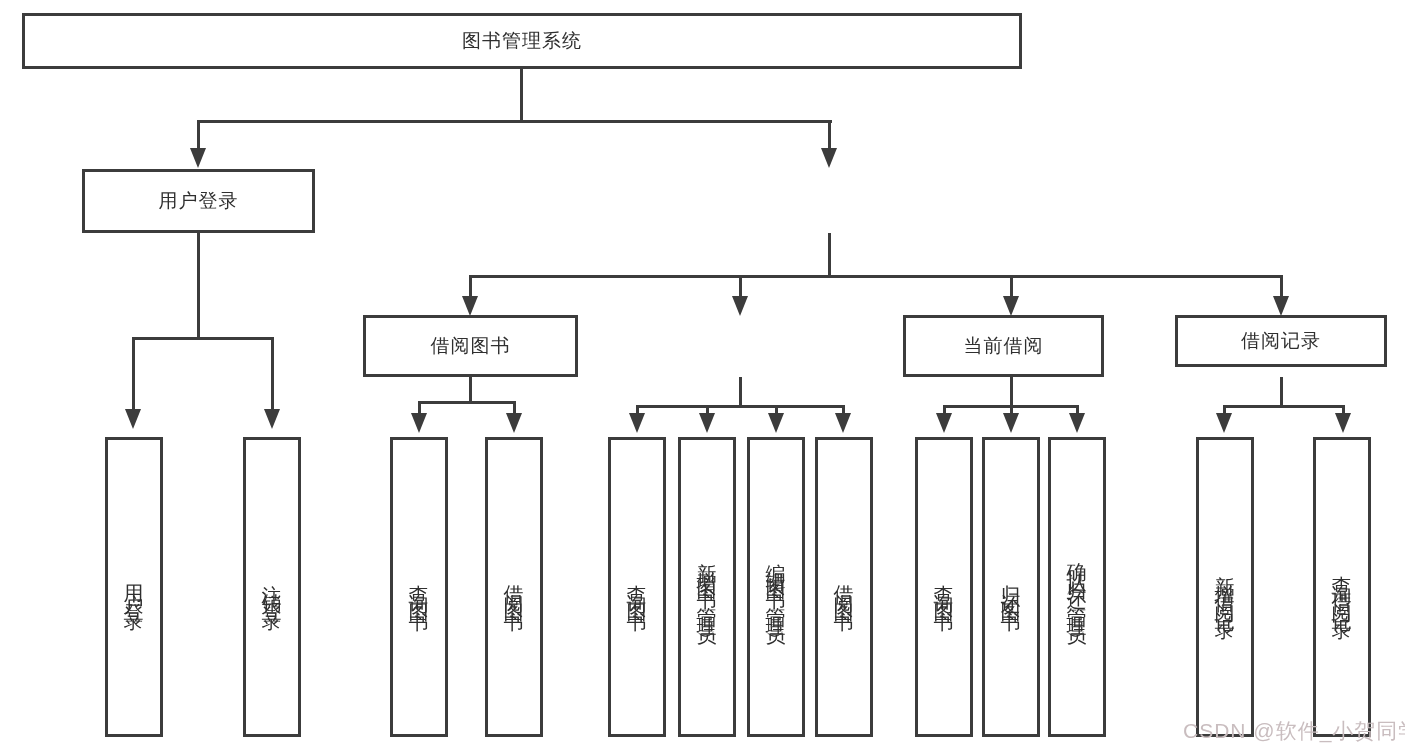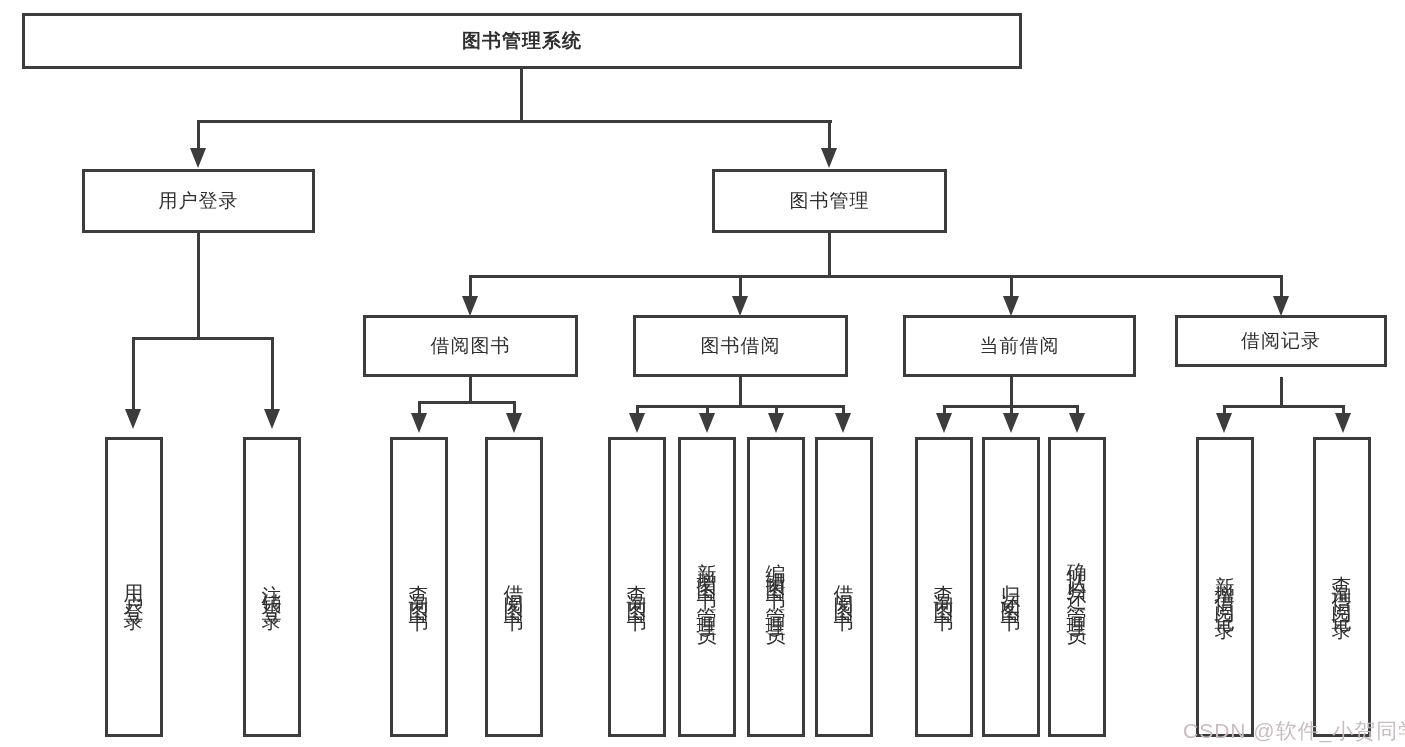--- a/index.html
+++ b/index.html
@@ -71,36 +71,33 @@
     letter-spacing: 1px;
     z-index: 5;
     white-space: nowrap;
   }
 </style>
 </head>
 <body>
 
 <div class="canvas">
 
-  <div class="box" style="left:22px; top:13px; width:1000px; height:56px;font-weight:bold;">
+  <div class="box" style="left:22px; top:13px; width:1000px; height:56px;">
     <span>图书管理系统</span>
   </div>
 
   <div class="vline" style="left:520px; top:69px; height:51px;"></div>
   <div class="hline" style="left:197px; top:120px; width:635px;"></div>
   <div class="vline" style="left:197px; top:120px; height:29px;"></div>
   <div class="arrowhead" style="left:190px; top:148px;"></div>
   <div class="vline" style="left:828px; top:120px; height:29px;"></div>
   <div class="arrowhead" style="left:821px; top:148px;"></div>
 
   <div class="box" style="left:82px; top:169px; width:233px; height:64px;">
     <span>用户登录</span>
-  </div>
-  <div class="box" style="left:712px; top:169px; width:235px; height:64px;">
-    <span>图书管理</span>
   </div>
 
   <div class="vline" style="left:197px; top:233px; height:107px;"></div>
   <div class="hline" style="left:132px; top:337px; width:142px;"></div>
   <div class="vline" style="left:132px; top:337px; height:73px;"></div>
   <div class="arrowhead" style="left:125px; top:409px;"></div>
   <div class="vline" style="left:271px; top:337px; height:73px;"></div>
   <div class="arrowhead" style="left:264px; top:409px;"></div>
 
   <div class="vline" style="left:828px; top:233px; height:45px;"></div>
@@ -110,24 +107,21 @@
   <div class="vline" style="left:739px; top:275px; height:22px;"></div>
   <div class="arrowhead" style="left:732px; top:296px;"></div>
   <div class="vline" style="left:1010px; top:275px; height:22px;"></div>
   <div class="arrowhead" style="left:1003px; top:296px;"></div>
   <div class="vline" style="left:1280px; top:275px; height:22px;"></div>
   <div class="arrowhead" style="left:1273px; top:296px;"></div>
 
   <div class="box" style="left:363px; top:315px; width:215px; height:62px;">
     <span>借阅图书</span>
   </div>
-  <div class="box" style="left:633px; top:315px; width:215px; height:62px;">
-    <span>图书借阅</span>
-  </div>
-  <div class="box" style="left:903px; top:315px; width:233px; height:62px;">
+  <div class="box" style="left:903px; top:315px; width:201px; height:62px;">
     <span>当前借阅</span>
   </div>
   <div class="box" style="left:1175px; top:315px; width:212px; height:52px;">
     <span>借阅记录</span>
   </div>
 
   <div class="vline" style="left:469px; top:377px; height:27px;"></div>
   <div class="hline" style="left:418px; top:401px; width:98px;"></div>
   <div class="vline" style="left:418px; top:401px; height:13px;"></div>
   <div class="arrowhead" style="left:411px; top:413px;"></div>

